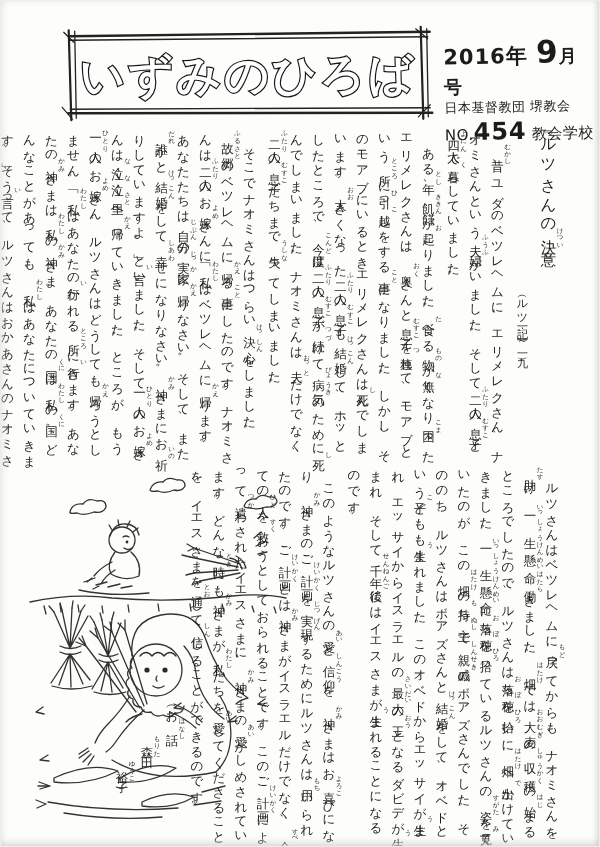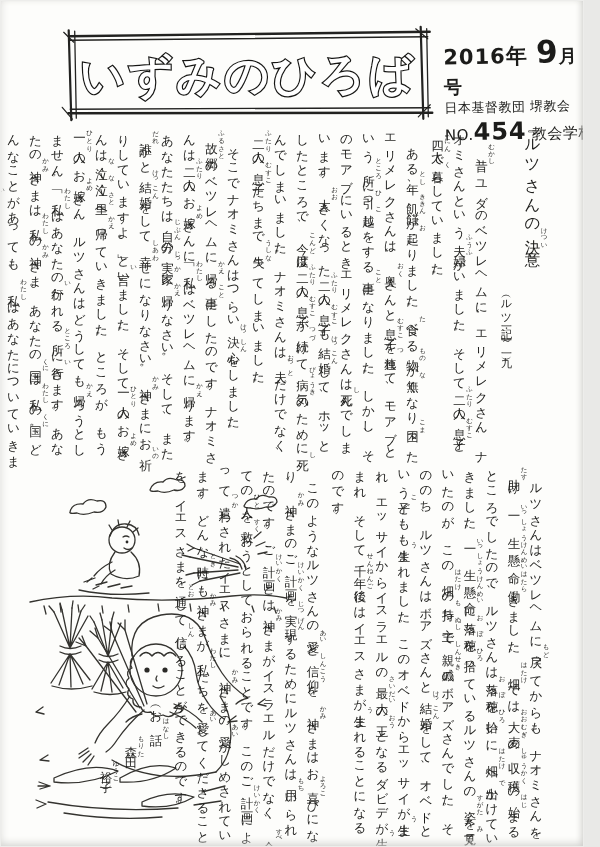--- a/index.html
+++ b/index.html
@@ -6,20 +6,21 @@
     --ink:#222220;
     --paper:#fdfdfb;
     --ink-soft:#3a3a38;
   }
   html,body{margin:0;padding:0;}
   body{width:600px;height:847px;background:#e9e9e7;}
   .page{
     position:relative;width:584px;height:847px;overflow:hidden;
     background:var(--paper);color:var(--ink);
     font-family:"Liberation Serif","DejaVu Serif",serif;
+    padding-left:16px;
   }
   
   .scan-edge{
     position:absolute;inset:0;pointer-events:none;z-index:50;
     box-shadow:
       inset 0 0 0 1px #ededeb,
       inset -7px 0 7px -5px #c9c9c6,
       inset 0 -9px 9px -6px #d2d2cf,
       inset 7px 0 8px -6px #dedddb,
       inset 0 5px 7px -5px #e4e4e1;

